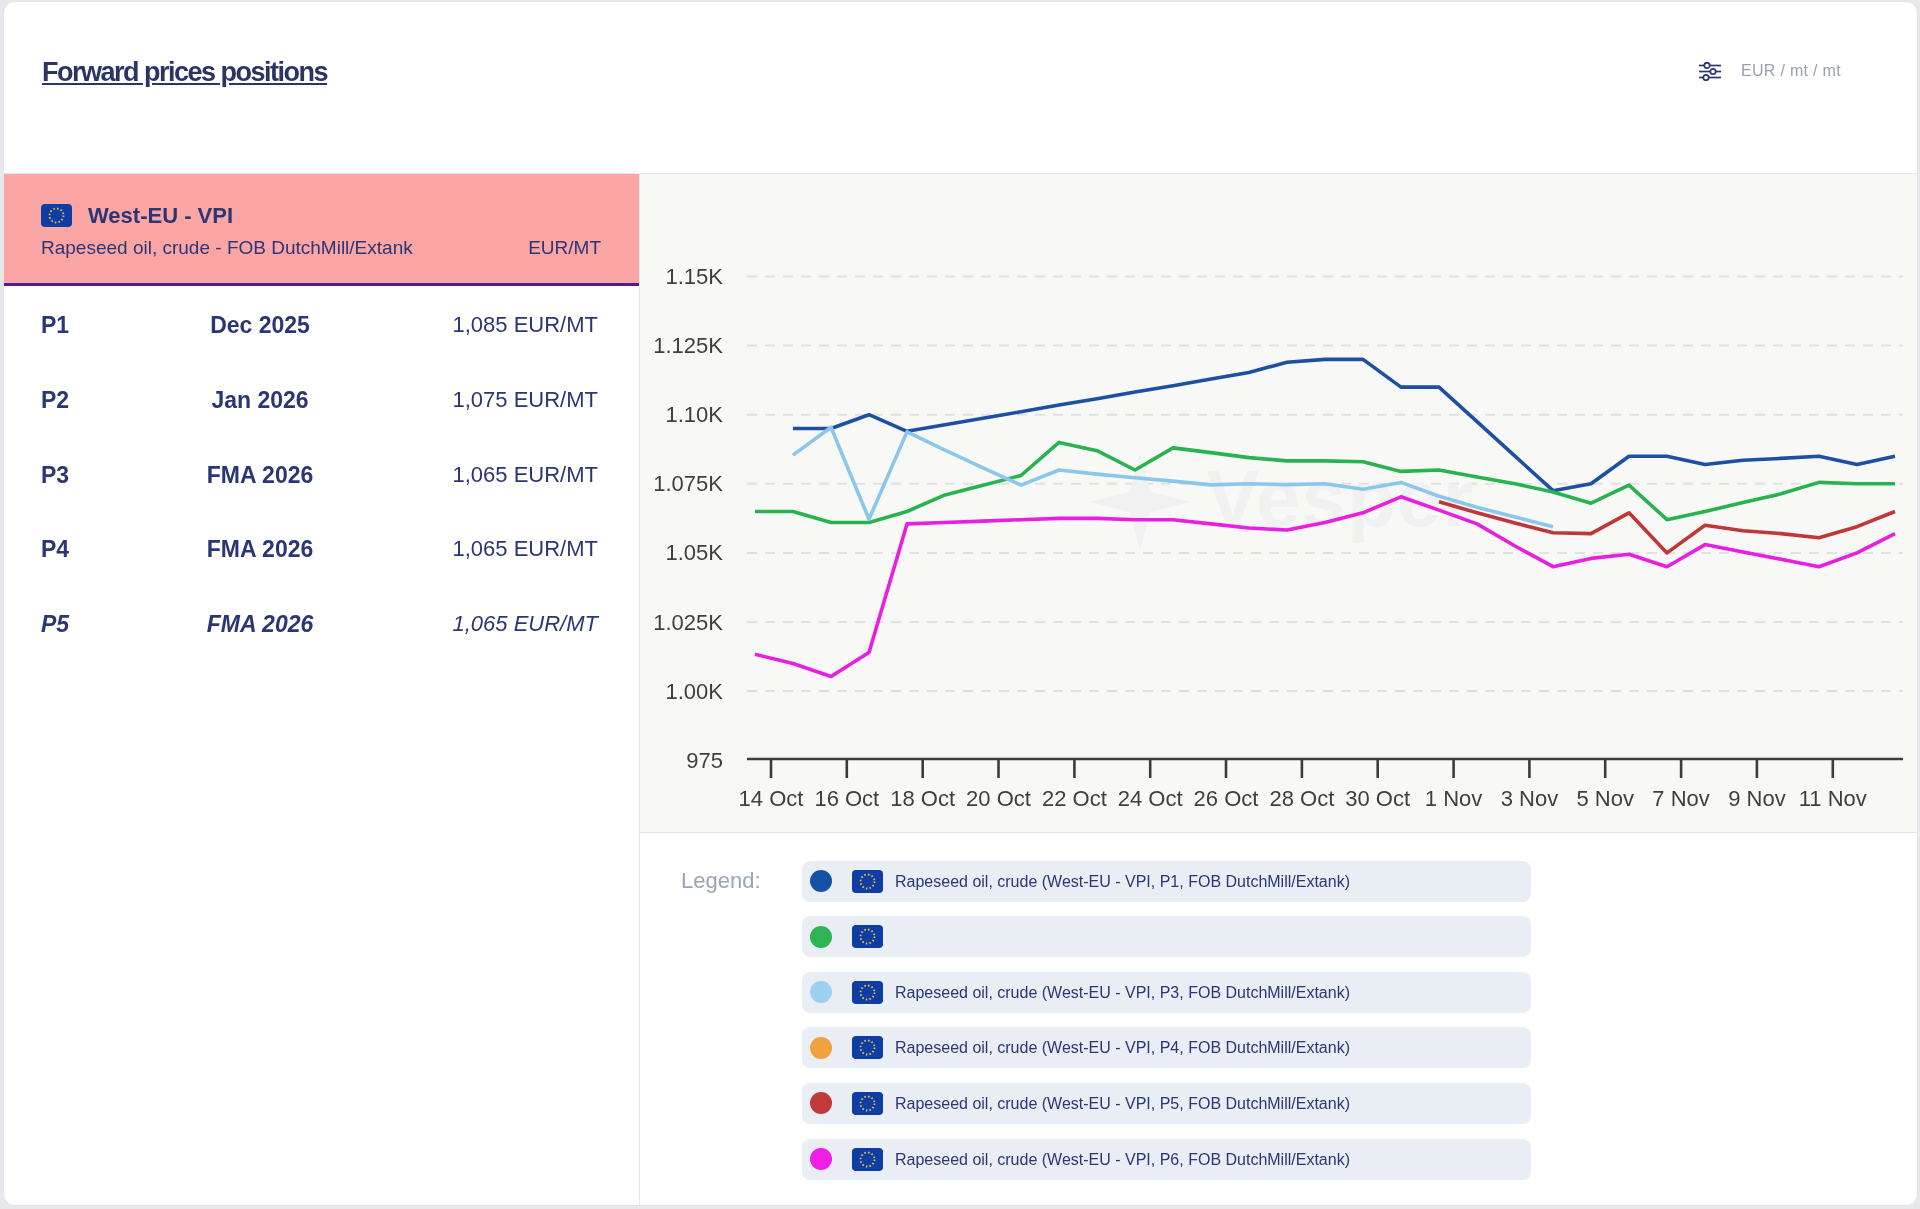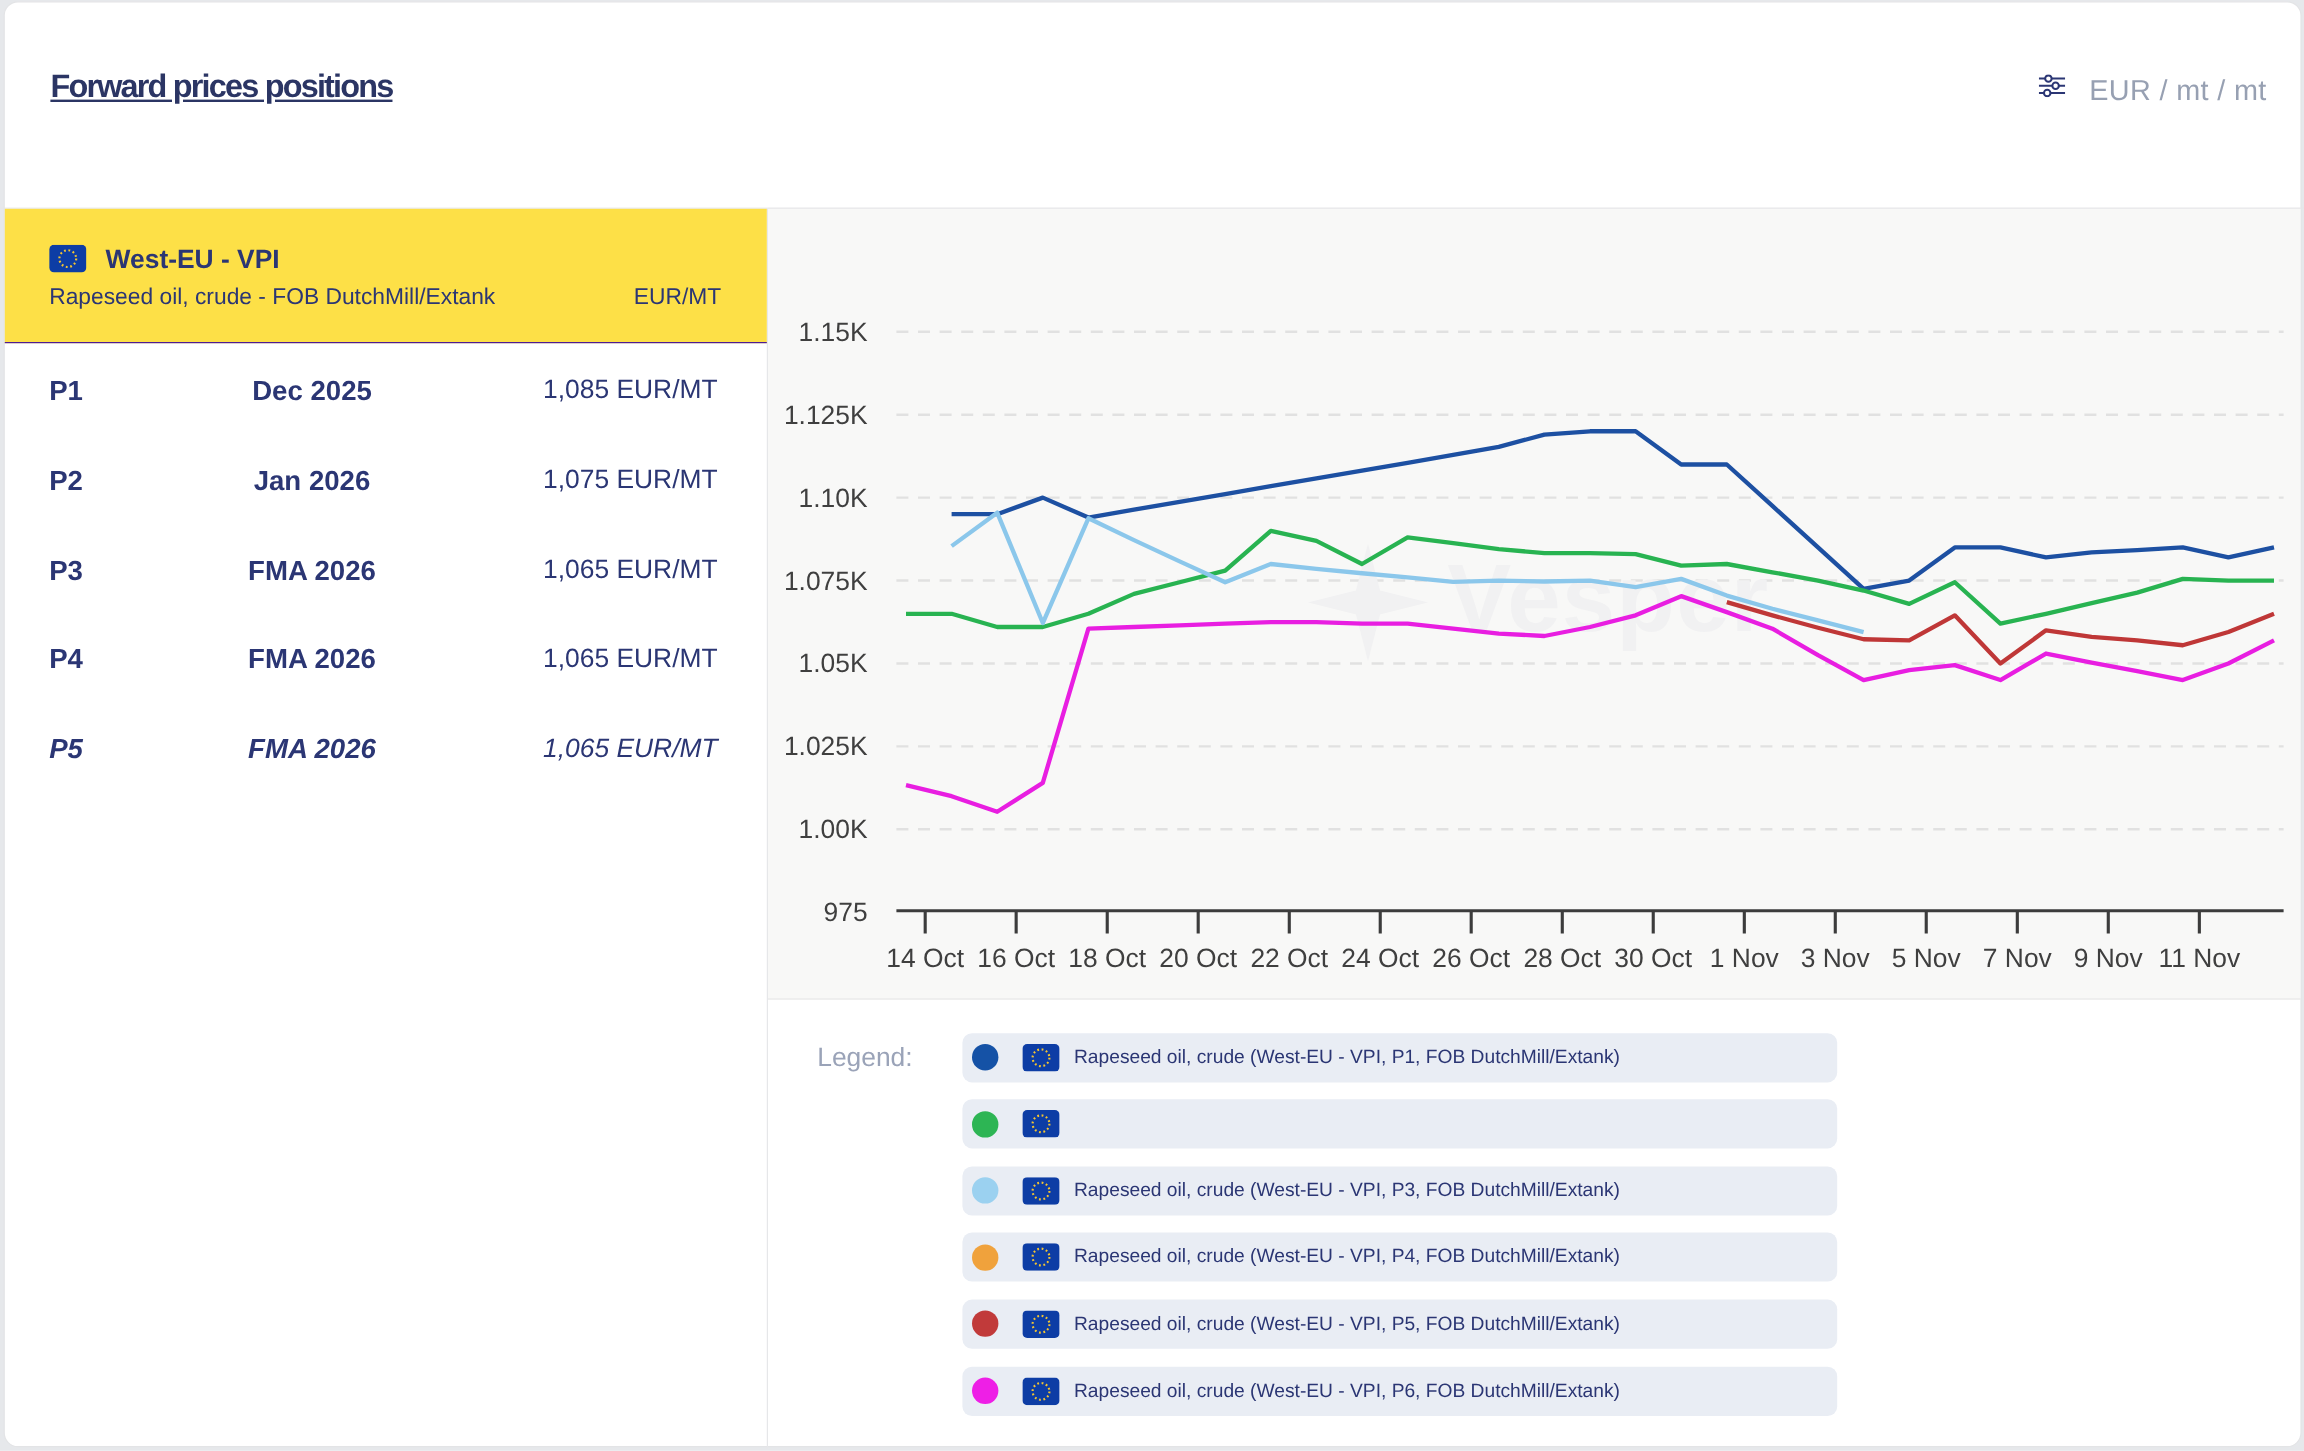--- a/index.html
+++ b/index.html
@@ -1,23 +1,23 @@
 <!DOCTYPE html>
 <html><head><meta charset="utf-8">
 <style>
 * { margin:0; padding:0; box-sizing:border-box; }
 body { font-family:"Liberation Sans", sans-serif; }
 .page { position:relative; width:1920px; height:1209px; background:#e6e8eb; overflow:hidden; }
 .card { position:absolute; left:3px; top:1px; right:2px; bottom:3px; background:#fff; border-radius:12px; border:1px solid #e3e4e6; }
 .title { position:absolute; left:42px; top:57px; font-size:27px; font-weight:bold; color:#2b3564; letter-spacing:-1.5px;text-decoration:underline; }
 .controls { position:absolute; left:1699px; top:62px; }
-.ctrl-txt { position:absolute; left:1741px; top:62px; font-size:24px; color:#97a0b2; letter-spacing:0.3px; }
+.ctrl-txt { position:absolute; left:1741px; top:62px; font-size:16px; color:#97a0b2; letter-spacing:0.3px; }
 .hdiv { position:absolute; left:0; top:173px; width:1920px; height:1px; background:#e6e7e9; }
 .vdiv { position:absolute; left:639px; top:174px; width:1px; bottom:2px; background:#e6e7e9; }
-.lp-header { position:absolute; left:4px; top:174px; width:635px; height:112px; background:#fde047; border-bottom:1px solid #4c1d95; }
+.lp-header { position:absolute; left:4px; top:174px; width:635px; height:112px; background:#fca5a5; border-bottom:3px solid #4c1d95; }
 .rowp { position:absolute; left:0; width:640px; height:28px; line-height:28px; color:#2b3674; font-size:23px; }
 .pcol { position:absolute; left:41px; font-weight:bold; }
 .dcol { position:absolute; left:110px; width:300px; text-align:center; font-weight:bold; }
 .prcol { position:absolute; right:42px; font-size:22px; }
 .chart { position:absolute; left:640px; top:173px; width:1277px; height:659px; background:#f8f8f7; }
 .legend-label { position:absolute; left:681px; top:868px; font-size:22px; color:#9aa3b8; }
 .chip { position:absolute; left:802px; width:729px; height:41px; background:#e9edf4; border-radius:8px; }
 .dot { position:absolute; left:810px; top:50%; margin-top:-11px; width:22px; height:22px; border-radius:50%; }
 .chip .dot { left:8px; }
 .cflag { position:absolute; left:50px; top:9px; height:23px; }

